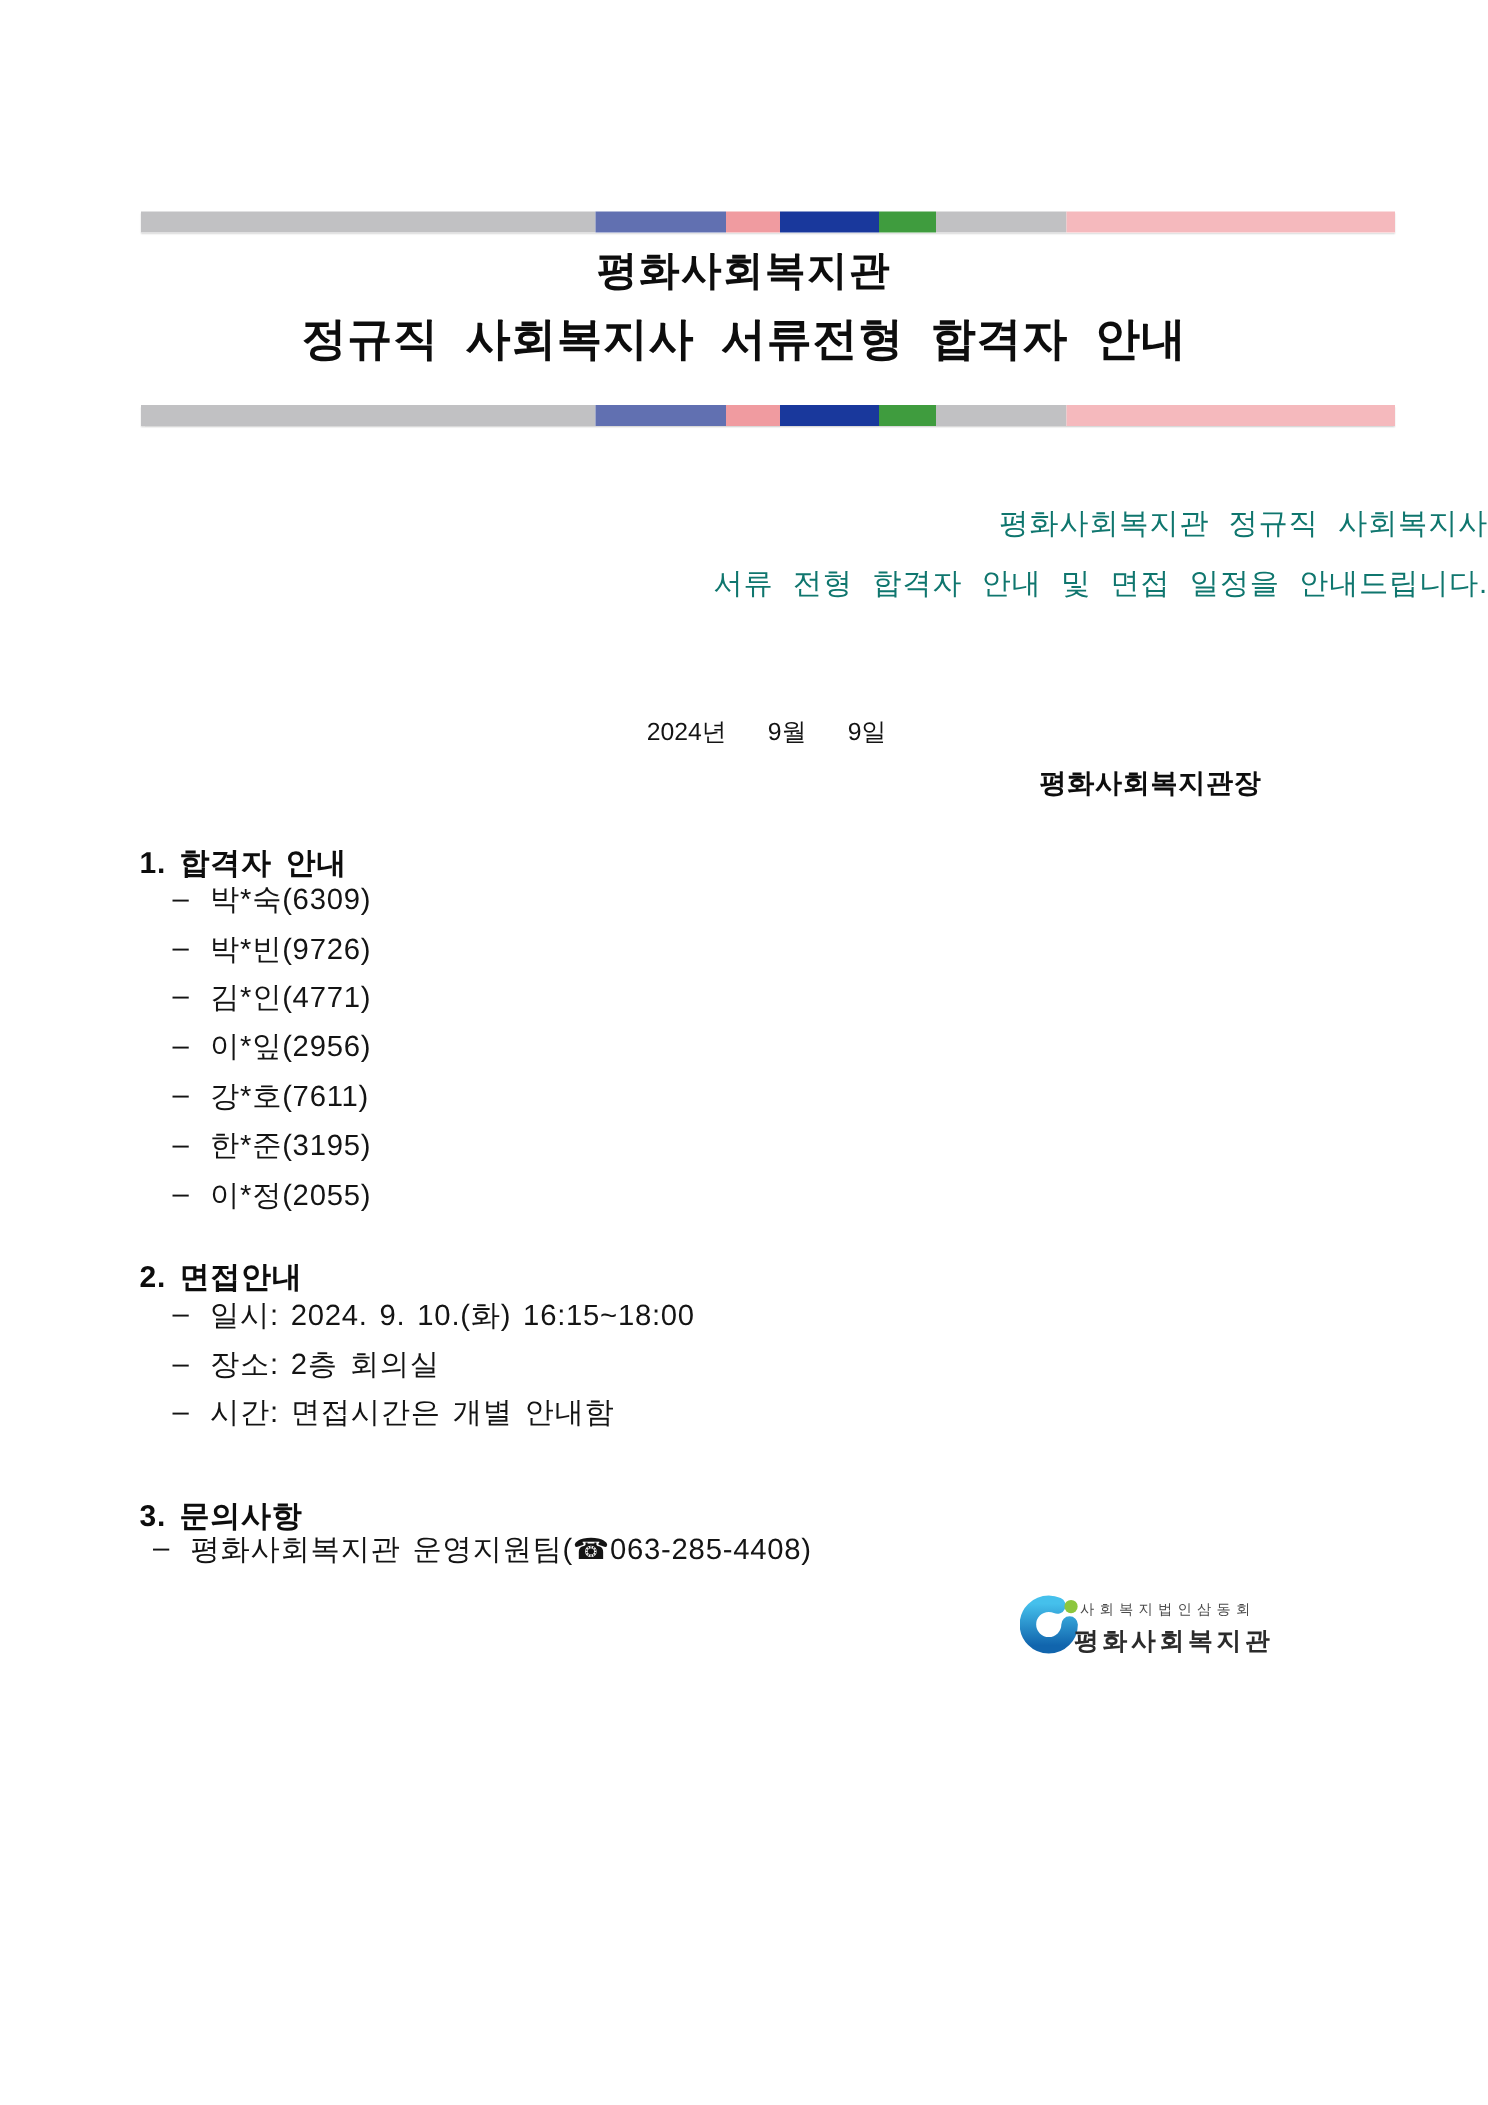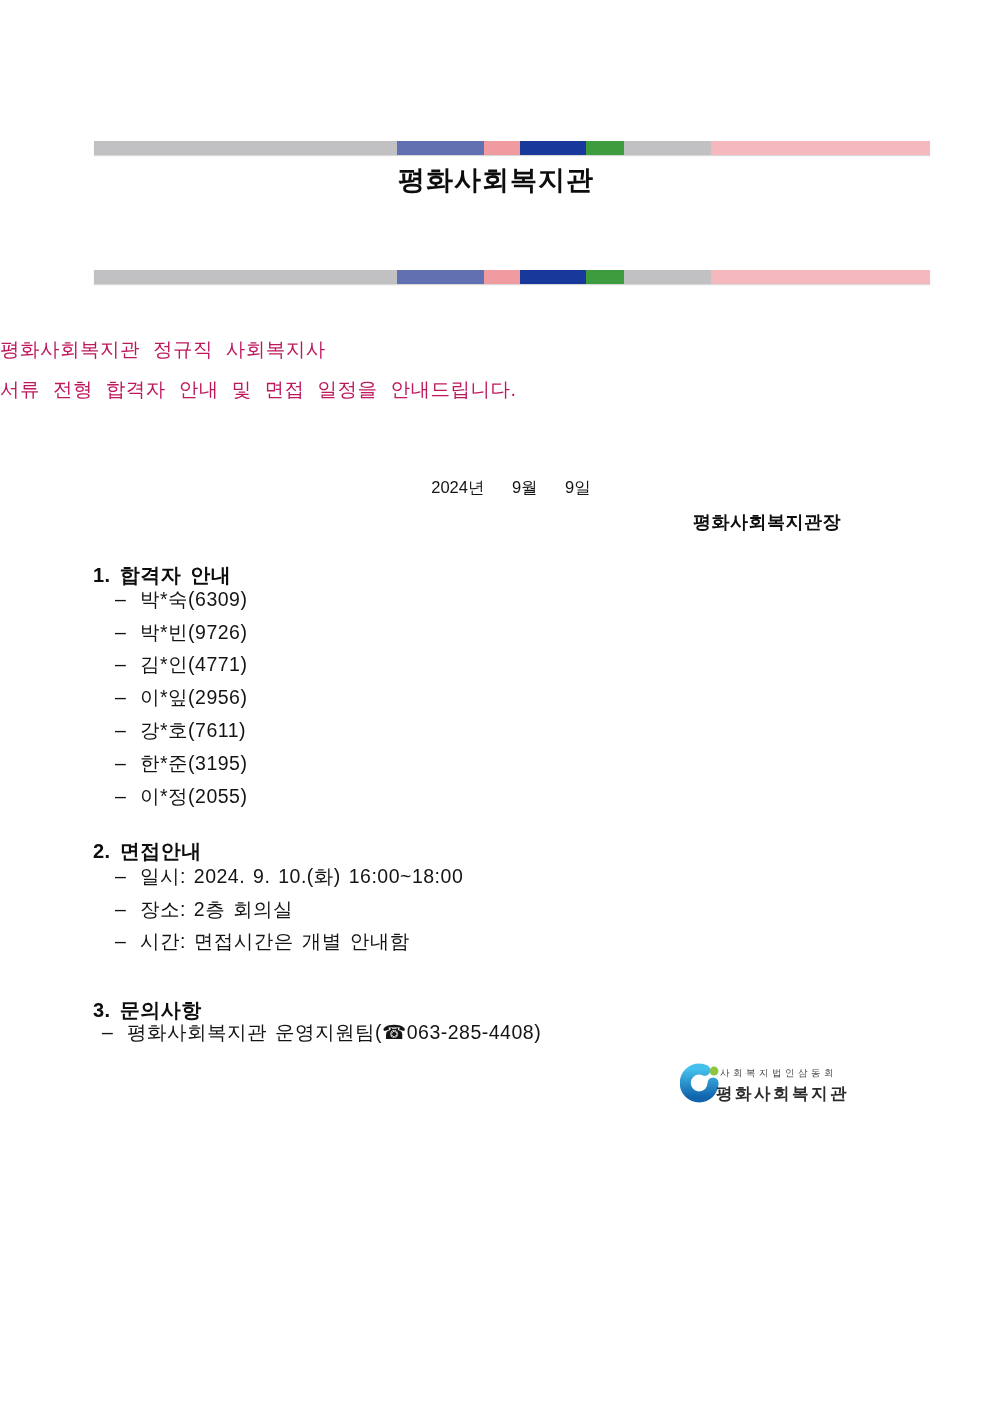--- a/index.html
+++ b/index.html
@@ -28,22 +28,22 @@
     letter-spacing:1px;color:#0d0d0d;
   }
   .title2{
     position:absolute;top:206px;left:0;width:100%;
     text-align:center;font-size:30px;font-weight:bold;
     word-spacing:9px;letter-spacing:0.5px;color:#0d0d0d;
   }
 
   .intro{
     position:absolute;top:329px;left:0;width:100%;
-    text-align:left;font-size:19.5px;line-height:40px;
-    word-spacing:7px;letter-spacing:0.5px;color:#be185d;
+    text-align:right;font-size:19.5px;line-height:40px;
+    word-spacing:7px;letter-spacing:0.5px;color:#0f766e;
   }
 
   .date-line{
     position:absolute;top:477px;left:0;width:100%;
     text-align:center;font-size:16.5px;color:#141414;
     white-space:pre;transform:translateX(15px);
   }
   .signature{
     position:absolute;top:510px;right:151px;
     font-size:18px;font-weight:bold;color:#0d0d0d;
@@ -96,20 +96,21 @@
       <span style="flex: 36.2 0 0px; background: rgb(193, 193, 195);"></span>
       <span style="flex: 10.5 0 0px; background: rgb(97, 112, 177);"></span>
       <span style="flex: 4.2 0 0px; background: rgb(240, 155, 160);"></span>
       <span style="flex: 8 0 0px; background: rgb(25, 56, 156);"></span>
       <span style="flex: 4.5 0 0px; background: rgb(63, 156, 62);"></span>
       <span style="flex: 10.4 0 0px; background: rgb(193, 193, 195);"></span>
       <span style="flex: 26.2 0 0px; background: rgb(245, 185, 189);"></span>
     </div>
 
   <div class="title1">평화사회복지관</div>
+  <div class="title2">정규직 사회복지사 서류전형 합격자 안내</div>
 
   <div class="deco-bar bar-bottom">
       <span style="flex: 36.2 0 0px; background: rgb(193, 193, 195);"></span>
       <span style="flex: 10.5 0 0px; background: rgb(97, 112, 177);"></span>
       <span style="flex: 4.2 0 0px; background: rgb(240, 155, 160);"></span>
       <span style="flex: 8 0 0px; background: rgb(25, 56, 156);"></span>
       <span style="flex: 4.5 0 0px; background: rgb(63, 156, 62);"></span>
       <span style="flex: 10.4 0 0px; background: rgb(193, 193, 195);"></span>
       <span style="flex: 26.2 0 0px; background: rgb(245, 185, 189);"></span>
     </div>
@@ -151,21 +152,21 @@
       <div class="list-row">
         <span class="dash">–</span>
         <span>이*정(2055)</span>
       </div>
     </div>
 
   <div class="section-heading h-sec2">2. 면접안내</div>
   <div class="list l-sec2">
       <div class="list-row">
         <span class="dash">–</span>
-        <span>일시: 2024. 9. 10.(화) 16:00~18:00</span>
+        <span>일시: 2024. 9. 10.(화) 16:15~18:00</span>
       </div>
       <div class="list-row">
         <span class="dash">–</span>
         <span>장소: 2층 회의실</span>
       </div>
       <div class="list-row">
         <span class="dash">–</span>
         <span>시간: 면접시간은 개별 안내함</span>
       </div>
     </div>

